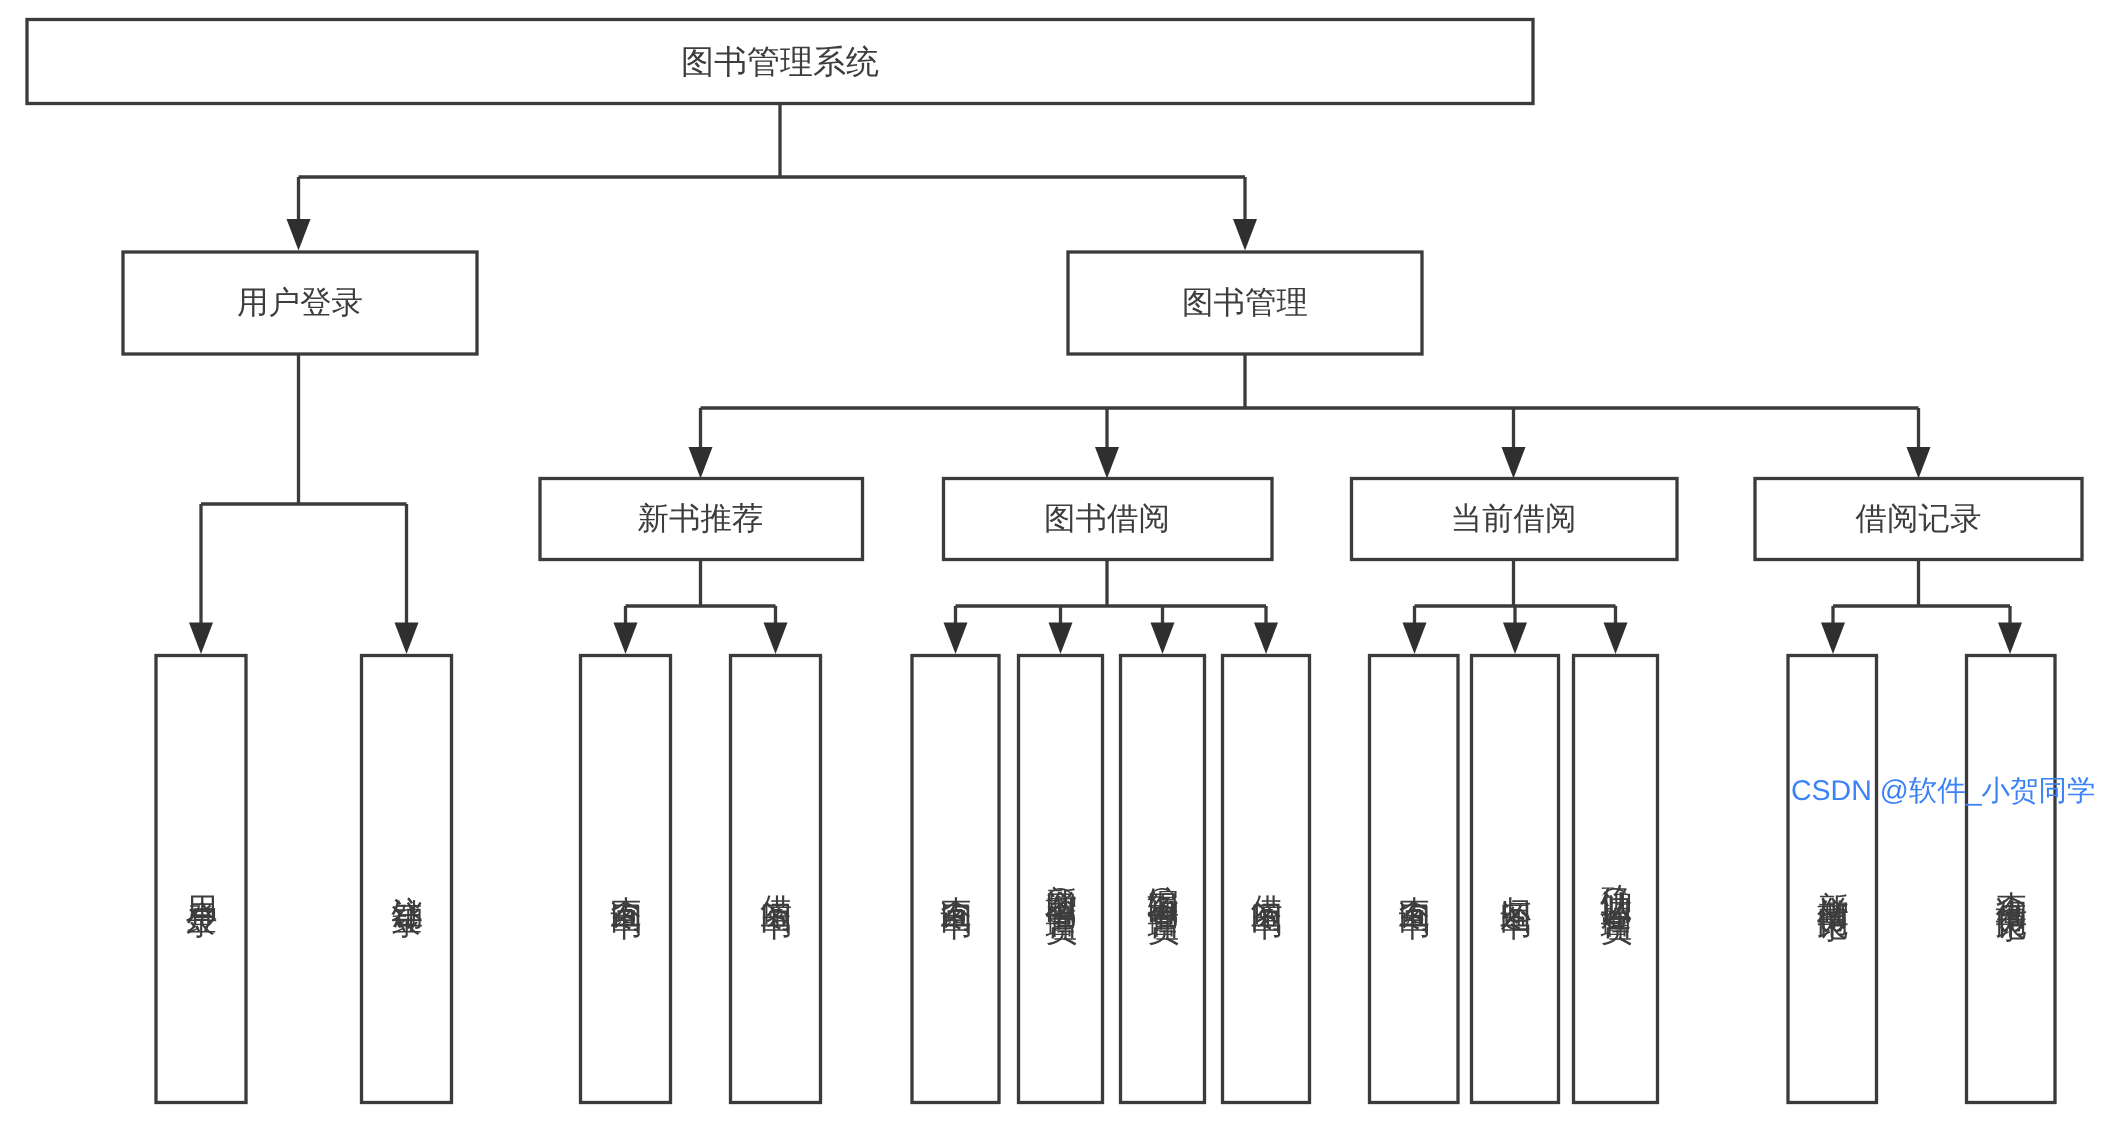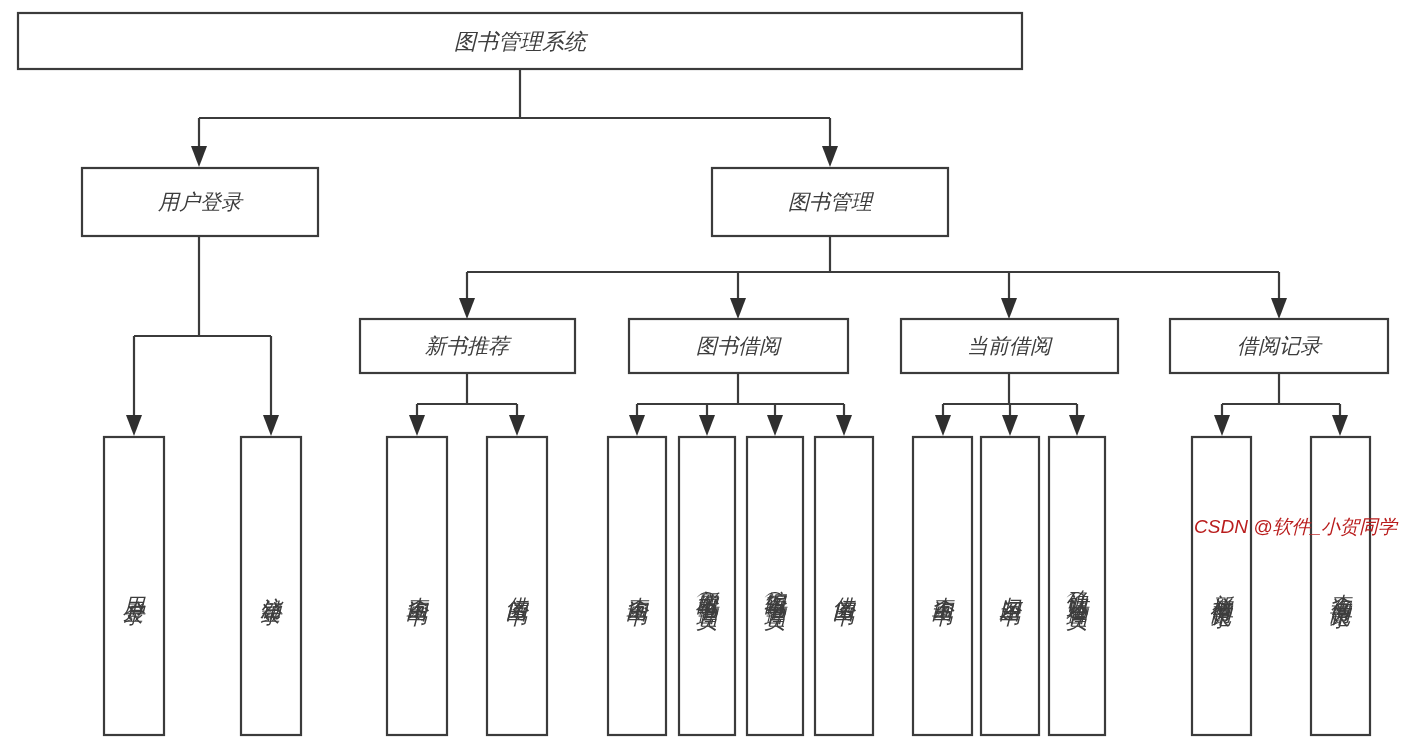--- a/index.html
+++ b/index.html
@@ -11,21 +11,20 @@
     width: 1405px;
     height: 747px;
     font-family: "Liberation Sans", "DejaVu Sans", sans-serif;
     overflow: hidden;
   }
   #diagram-root {
     position: relative;
     width: 1405px;
     height: 544px;
     background: #ffffff;
-    font-style: italic;
   }
   svg#chart-svg {
     position: absolute;
     top: 0;
     left: 0;
     width: 1405px;
     height: 747px;
     display: block;
   }
   .node-box {
@@ -68,21 +67,21 @@
     box-sizing: border-box;
     white-space: nowrap;
     pointer-events: none;
   }
   .watermark {
     position: absolute;
     right: 8px;
     bottom: 4px;
     font-family: "Liberation Sans", "DejaVu Sans", sans-serif;
     font-size: 19px;
-    color: #b91c1c;
+    color: #3b82f6;
     white-space: nowrap;
     user-select: none;
   }
 </style>
 </head>
 <body>
 
 <div id="diagram-root">
 
   <svg id="chart-svg" viewBox="0 0 1405 747">

